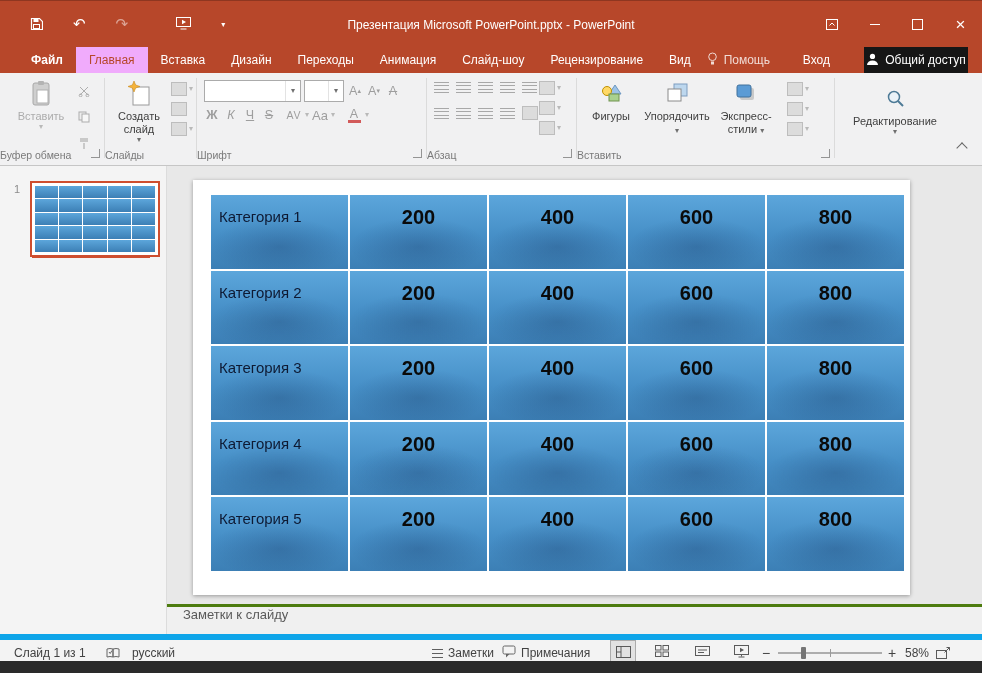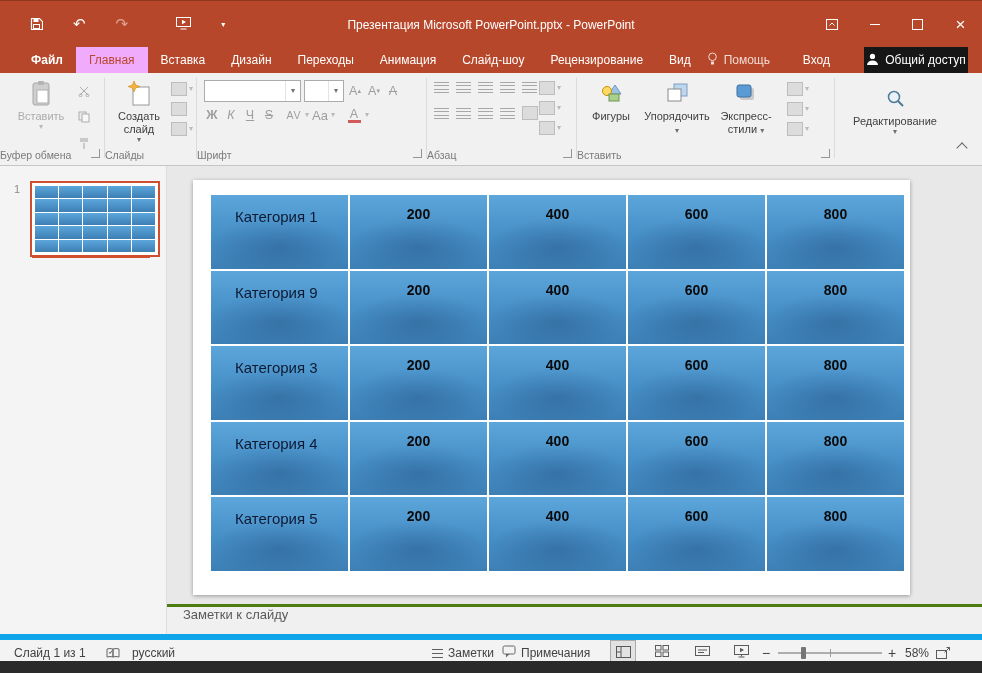--- a/index.html
+++ b/index.html
@@ -48,22 +48,22 @@
   .thumb{position:absolute;left:30px;top:15px;width:120px;height:66px;background:#fff;border:2px solid #CE4E2F;padding:3px}
   .mini-table{width:100%;height:100%;display:grid;grid-template-columns:repeat(5,1fr);grid-template-rows:repeat(5,1fr);gap:1px;background:#fff}
   .mini-table>div{background:linear-gradient(180deg,#5CA6DB,#3C7FB5)}
   .thumb-line{position:absolute;left:32px;top:90px;width:118px;height:2px;background:#CE4E2F}
   .editor{position:absolute;top:166px;left:167px;right:0;height:438px;background:#E8E8E8}
   .slide{position:absolute;left:26px;top:14px;width:717px;height:415px;background:#fff;box-shadow:0 1px 4px rgba(0,0,0,.35)}
   .ptable{position:absolute;left:16px;top:13px;right:4px;bottom:22px;display:grid;
       grid-template-columns:repeat(5,1fr);grid-template-rows:repeat(5,1fr);gap:2px;background:#fff;border:2px solid #fff}
   .cell{background:radial-gradient(70% 55% at 50% 70%, rgba(10,30,70,.22), rgba(10,30,70,0) 72%),
         linear-gradient(180deg,#5CA6DB 0%,#468FC7 55%,#3C7FB5 100%)}
-  .cat-txt{padding:13px 6px 0 24px;font-size:15px;color:#0E1A33}
-  .val-txt{padding-top:11px;text-align:center;font-size:14px;font-weight:bold;color:#0A0A0A}
+  .cat-txt{padding:13px 6px 0 8px;font-size:15px;color:#0E1A33}
+  .val-txt{padding-top:11px;text-align:center;font-size:20px;font-weight:bold;color:#0A0A0A}
   .notesbar{position:absolute;left:167px;right:0;top:604px;height:30px;background:#F0F0F0;border-top:3px solid #4d7c0f;
       display:flex;align-items:flex-start;padding-left:16px;font-size:13px;color:#595959}
   
   .statusbar{position:absolute;left:0;right:0;top:634px;height:27px;background:#F3F3F3;border-top:6px solid #0ea5e9;
       font-size:12px;color:#424242}
   .sb{position:absolute;top:0;height:26px;display:flex;align-items:center;gap:5px;white-space:nowrap}
   .slines{width:11px;height:9px;background:repeating-linear-gradient(to bottom,#5f5f5f 0 1px,transparent 1px 4px)}
   .vbtn{display:flex;align-items:center;justify-content:center;width:24px;height:22px}
   .vsel{border:1px solid #ABABAB;background:#E2E2E2}
   .ztrack{width:104px;height:2px;background:#ADADAD;position:relative}
@@ -391,21 +391,21 @@
             <div class="val-txt">400</div>
           </div>
         <div class="cell">
             <div class="val-txt">600</div>
           </div>
         <div class="cell">
             <div class="val-txt">800</div>
           </div>
 
         <div class="cell">
-            <div class="cat-txt">Категория 9</div>
+            <div class="cat-txt">Категория 2</div>
           </div>
         <div class="cell">
             <div class="val-txt">200</div>
           </div>
         <div class="cell">
             <div class="val-txt">400</div>
           </div>
         <div class="cell">
             <div class="val-txt">600</div>
           </div>

